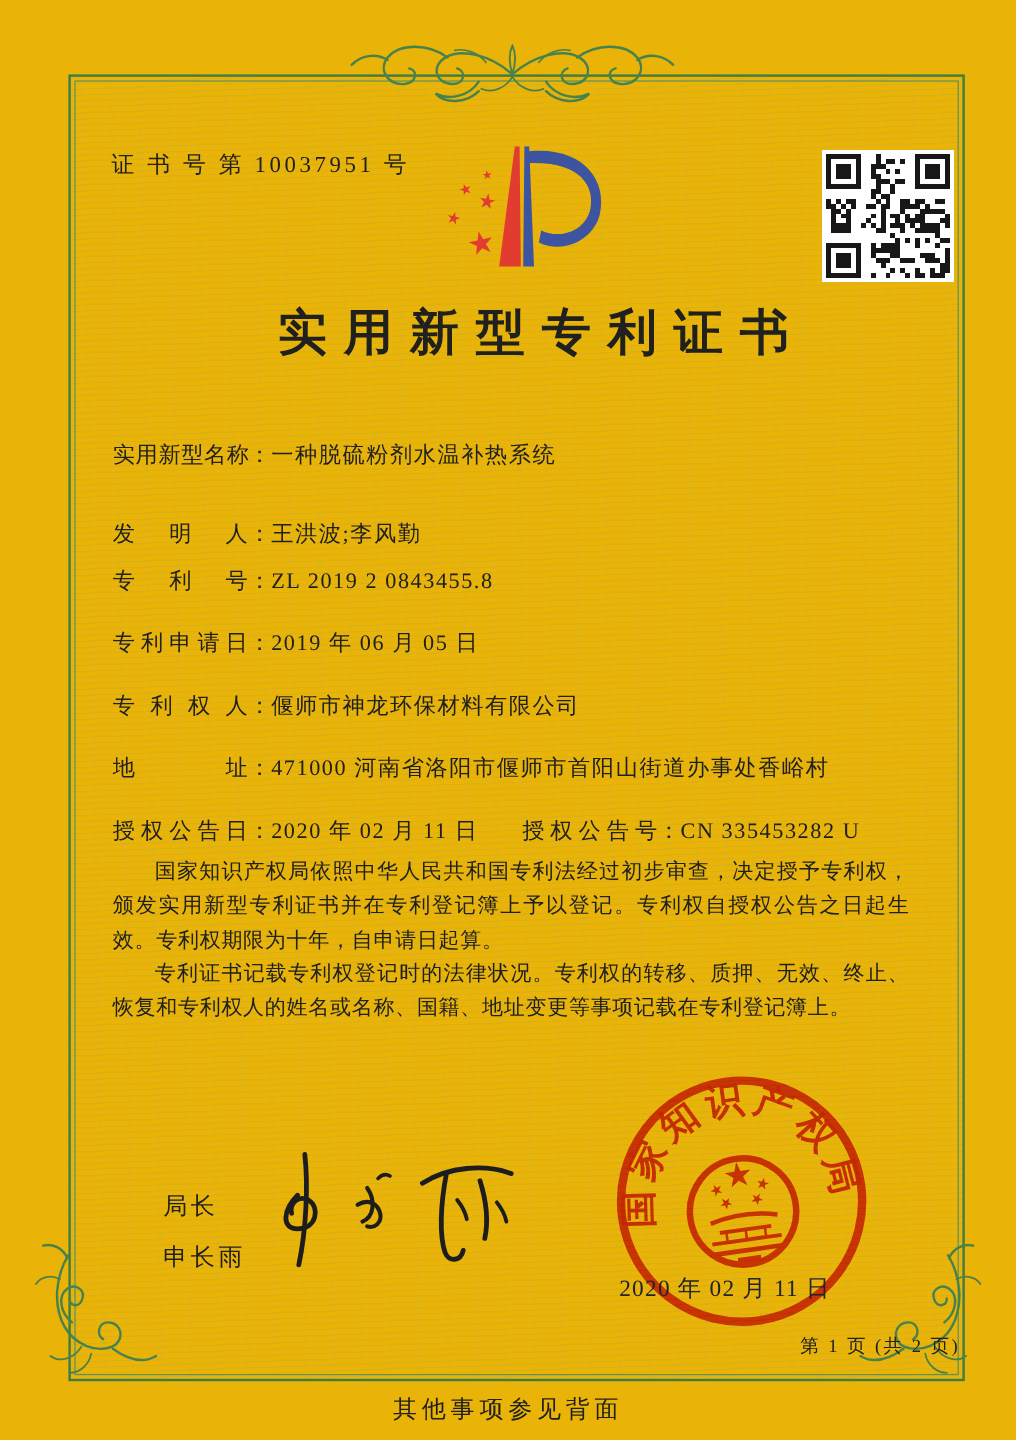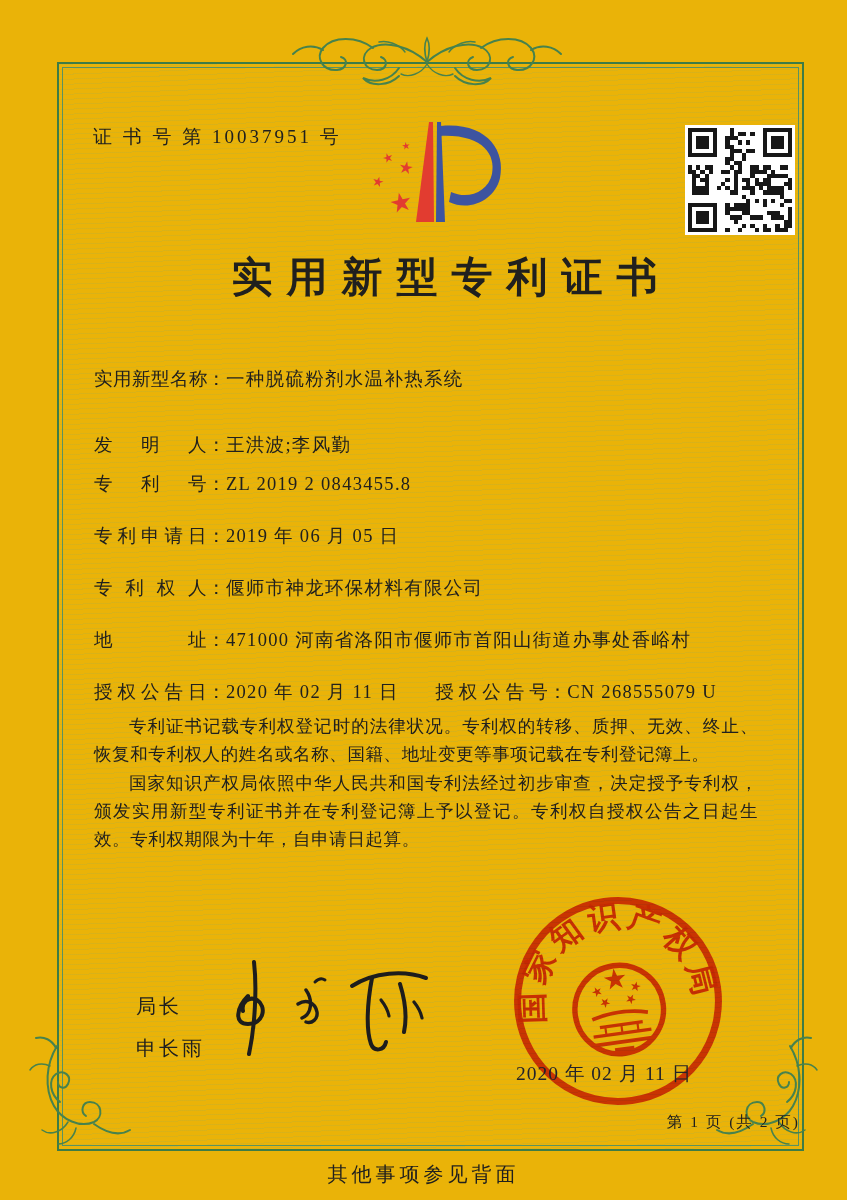--- a/index.html
+++ b/index.html
@@ -303,27 +303,27 @@
     <span class="flabel">专利权人</span><span>：</span><span class="fvalue">偃师市神龙环保材料有限公司</span>
   </div>
   <div class="frow" style="top:627px;">
     <span class="flabel">地址</span><span>：</span><span class="fvalue">471000 河南省洛阳市偃师市首阳山街道办事处香峪村</span>
   </div>
   <div class="frow" style="top:679px;">
     <span class="pair1">
       <span class="flabel">授权公告日</span><span>：</span><span class="fvalue">2020 年 02 月 11 日</span>
     </span>
     <span>
-      <span class="flabel">授权公告号</span><span>：</span><span class="fvalue">CN 268555079 U</span>
+      <span class="flabel">授权公告号</span><span>：</span><span class="fvalue">CN 335453282 U</span>
     </span>
   </div>
 
   <div class="bodytext">
+    <p>国家知识产权局依照中华人民共和国专利法经过初步审查，决定授予专利权，颁发实用新型专利证书并在专利登记簿上予以登记。专利权自授权公告之日起生效。专利权期限为十年，自申请日起算。</p>
     <p>专利证书记载专利权登记时的法律状况。专利权的转移、质押、无效、终止、恢复和专利权人的姓名或名称、国籍、地址变更等事项记载在专利登记簿上。</p>
-    <p>国家知识产权局依照中华人民共和国专利法经过初步审查，决定授予专利权，颁发实用新型专利证书并在专利登记簿上予以登记。专利权自授权公告之日起生效。专利权期限为十年，自申请日起算。</p>
   </div>
 
   <div class="commissioner">
     <div>局长</div>
     <div>申长雨</div>
   </div>
 
   <div class="signature">
     <svg viewBox="0 0 228 108" width="228" height="108" fill="none" stroke="#1d1d1d" stroke-width="4" stroke-linecap="round" stroke-linejoin="round">
       <path d="M30,40 C18,52 16,68 30,68 C46,68 49,50 39,44 C31,40 23,46 25,55"></path>

